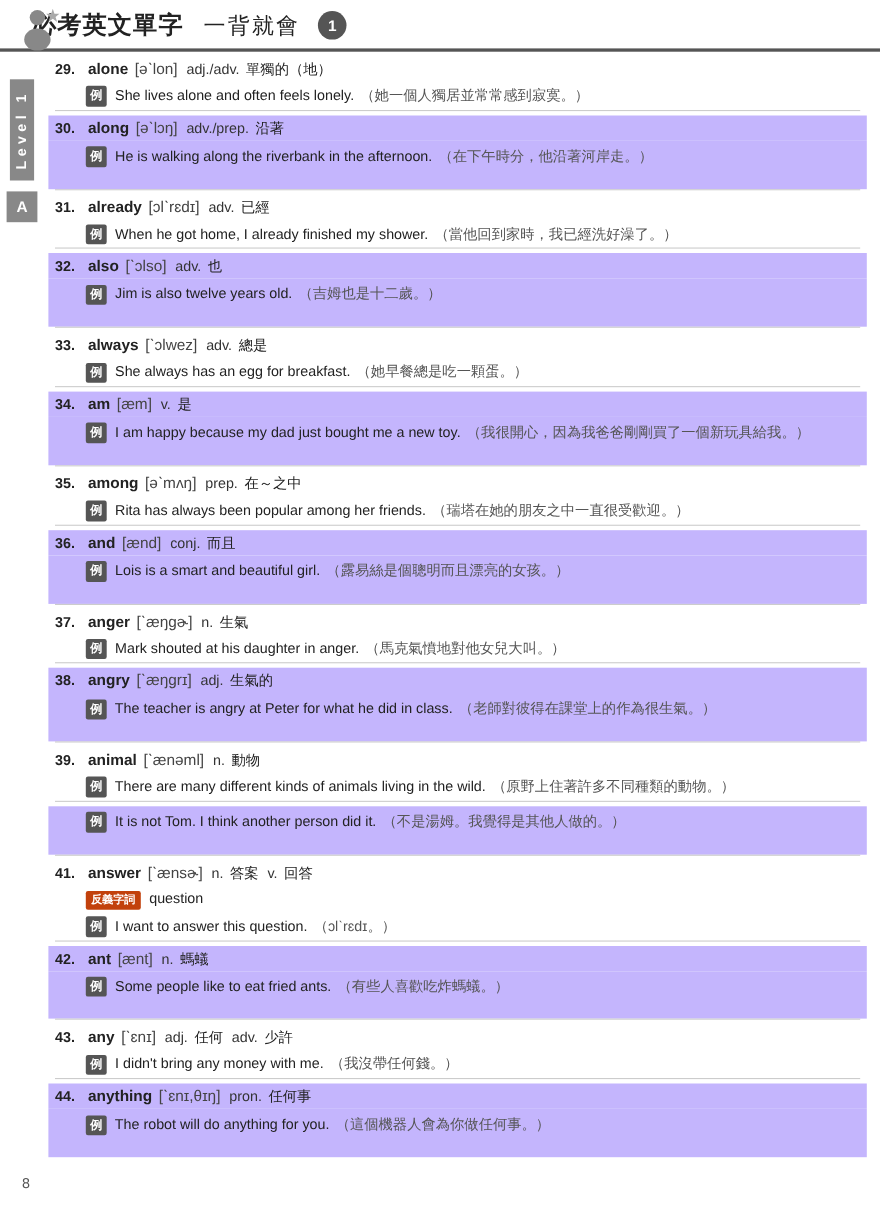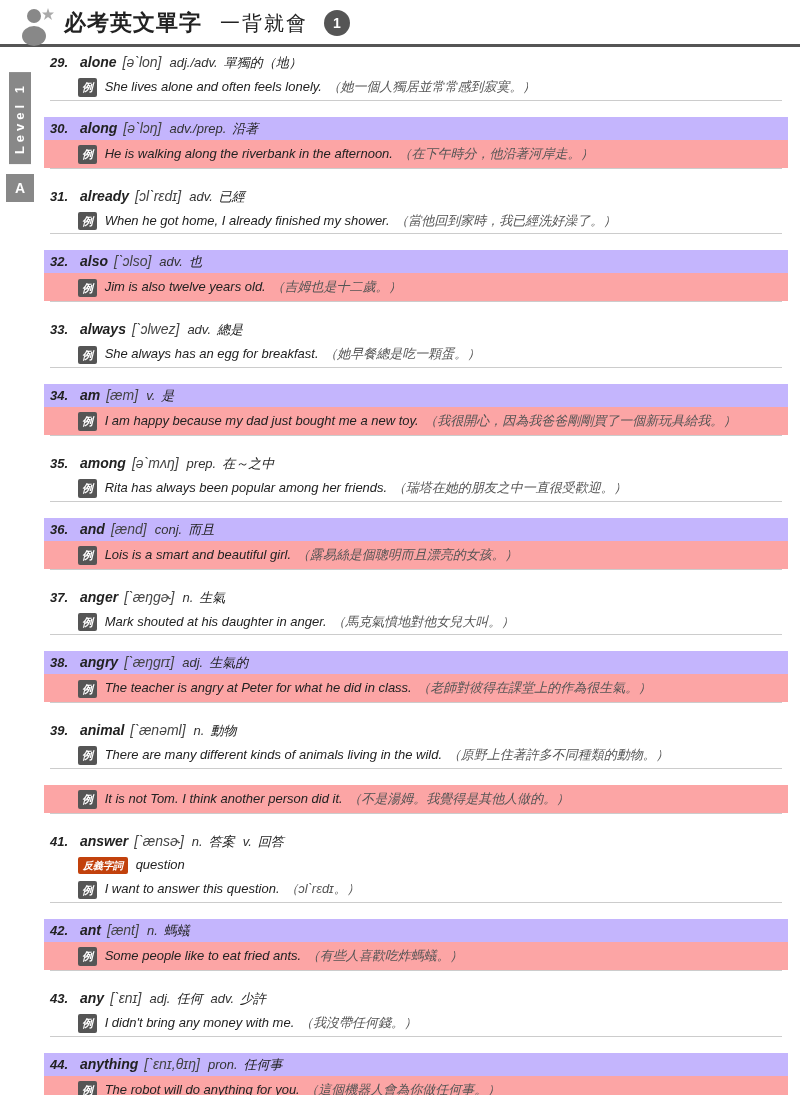--- a/index.html
+++ b/index.html
@@ -102,22 +102,21 @@
 
     
     .main-content {
       margin-left: 44px;
       margin-right: 12px;
       padding-top: 4px;
     }
 
     
     .entry {
-      margin-bottom: 16px;
-      font-style: italic;
+      margin-bottom: 4px;
     }
     .entry-header {
       display: flex;
       align-items: baseline;
       padding: 3px 6px 2px 6px;
       flex-wrap: wrap;
       gap: 2px;
     }
     .entry-num {
       font-size: 13px;
@@ -163,23 +162,23 @@
     .entry-example .ex-en {
       color: #222;
     }
     .entry-example .ex-zh {
       color: #555;
       margin-left: 2px;
     }
 
     
     .entry-shaded .entry-example {
-      background: #fca5a5;
+      background: #c4b5fd;
       padding-top: 4px;
-      padding-bottom: 4px;
+      padding-bottom: 20px;
     }
     .entry-shaded .entry-header {
       background: #c4b5fd;
     }
 
     
     .antonym-badge {
       display: inline-block;
       background: #c2410c;
       color: #fff;
@@ -204,21 +203,21 @@
       border: none;
       border-top: 1px solid #ccc;
       margin: 0 6px;
     }
   </style>
 </head>
 <body>
 
 <div class="page-wrapper">
 
-  <div class="header" style="position:relative; padding-left: 64px;">
+  <div class="header" style="position:relative; padding-left: 29px;">
 
     <div class="header-icon">
       <svg width="44" height="44" viewBox="0 0 44 44">
 
         <circle cx="22" cy="10" r="7" fill="#888"></circle>
         <ellipse cx="22" cy="30" rx="12" ry="10" fill="#888"></ellipse>
 
         <polygon points="36,2 37.5,6.5 42,6.5 38.5,9.5 40,14 36,11 32,14 33.5,9.5 30,6.5 34.5,6.5" fill="#aaa"></polygon>
       </svg>
     </div>

